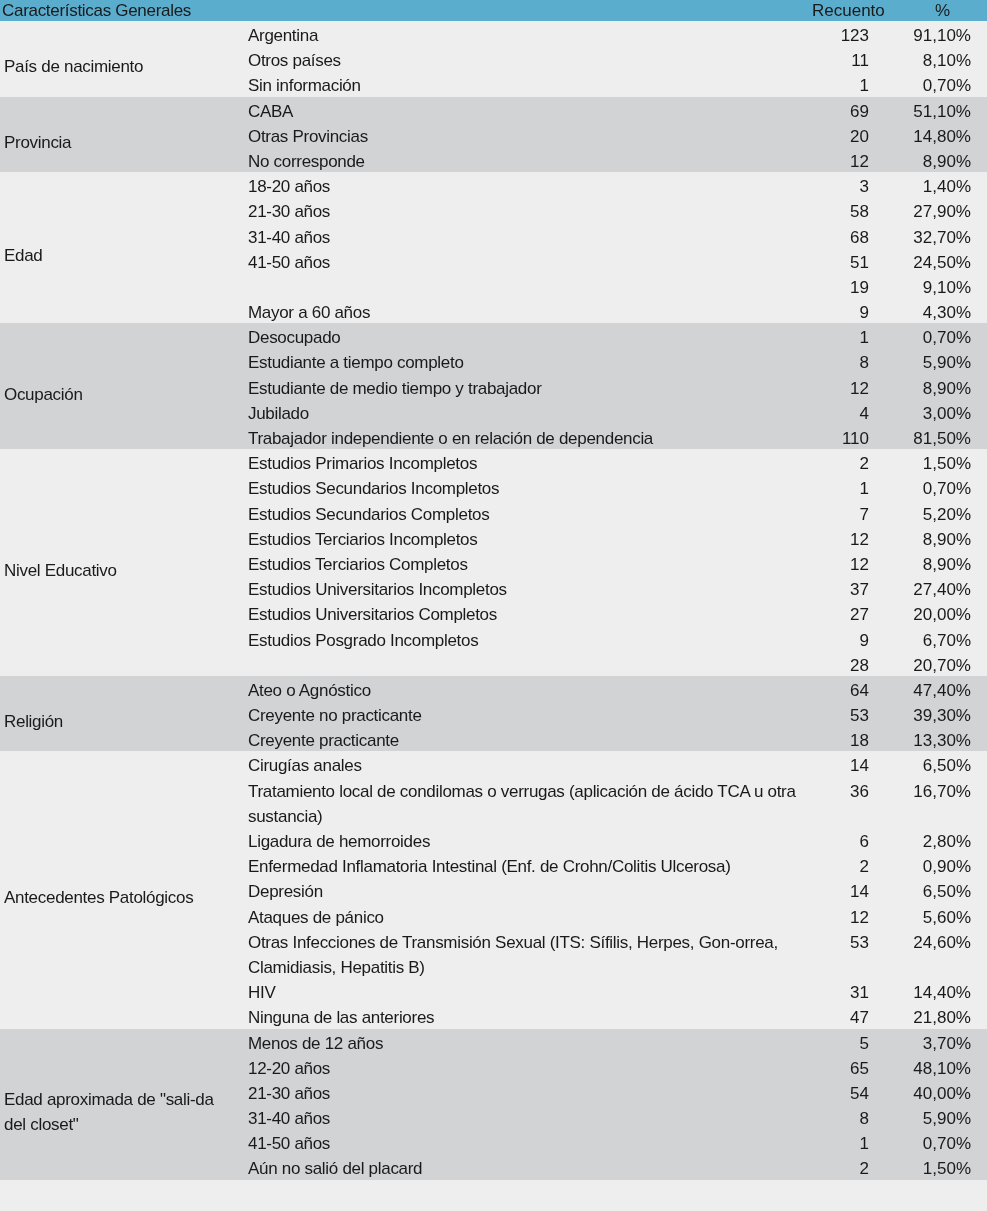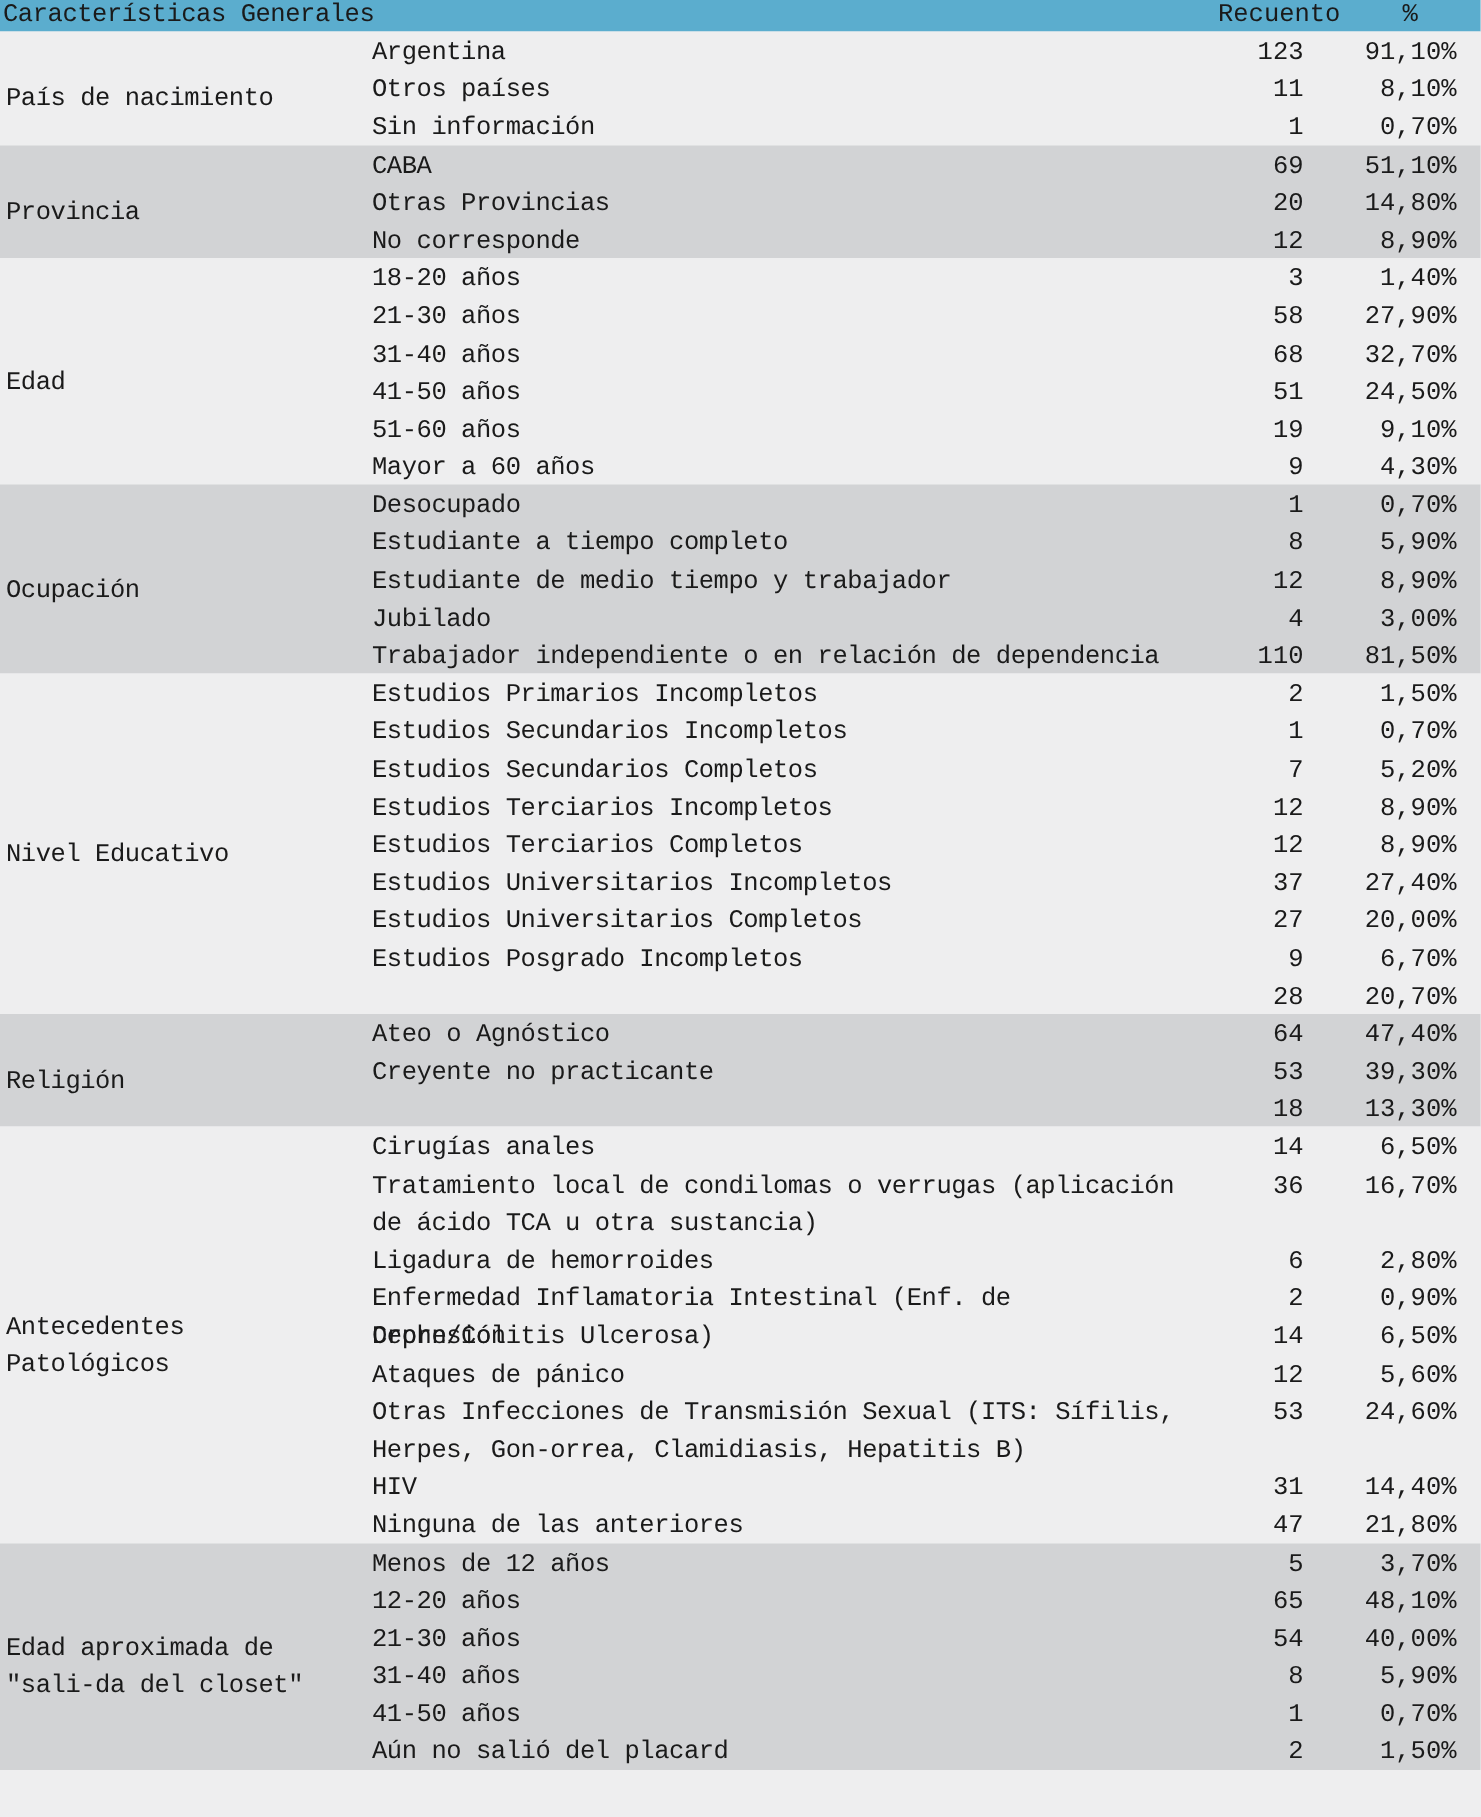--- a/index.html
+++ b/index.html
@@ -3,21 +3,21 @@
 <meta charset="utf-8">
 <style>
   html, body { margin: 0; padding: 0; }
   body {
     width: 987px; height: 1211px; overflow: hidden;
     background: #eeeeef;
     font-family: "Liberation Sans", sans-serif;
     color: #1a1a1a;
     font-size: 17px;
   }
-  .table { width: 987px; position: relative; font-family: Liberation Mono, monospace; }
+  .table { width: 987px; position: relative; }
   .header {
     height: 21px; background: #5badce; color: #1a1a1a;
     position: relative; font-size: 17px; line-height: 23px;
   }
   .header .h-cat { position: absolute; left: 2px; top: -1px; letter-spacing: -0.3px; }
   .header .h-count { position: absolute; left: 812px; top: -1px; }
   .header .h-pct { position: absolute; left: 935px; top: -1px; }
   .group { position: relative; }
   .group.light { background: #eeeeef; }
   .group.dark { background: #d2d3d5; }
@@ -103,21 +103,20 @@
           <span class="item">31-40 años</span>
           <span class="count">68</span>
           <span class="pct">32,70%</span>
         </div>
         <div class="row">
           <span class="item">41-50 años</span>
           <span class="count">51</span>
           <span class="pct">24,50%</span>
         </div>
         <div class="row">
-          <span class="item">51-60 años</span>
           <span class="count">19</span>
           <span class="pct">9,10%</span>
         </div>
         <div class="row">
           <span class="item">Mayor a 60 años</span>
           <span class="count">9</span>
           <span class="pct">4,30%</span>
         </div>
       </div>
       <div class="group dark" style="background: rgb(210, 211, 213);">
@@ -207,20 +206,21 @@
           <span class="item">Ateo o Agnóstico</span>
           <span class="count">64</span>
           <span class="pct">47,40%</span>
         </div>
         <div class="row">
           <span class="item">Creyente no practicante</span>
           <span class="count">53</span>
           <span class="pct">39,30%</span>
         </div>
         <div class="row">
+          <span class="item">Creyente practicante</span>
           <span class="count">18</span>
           <span class="pct">13,30%</span>
         </div>
       </div>
       <div class="group light" style="background: rgb(238, 238, 239);">
         <div class="group-label">
           <span>Antecedentes Patológicos</span>
         </div>
         <div class="row">
           <span class="item">Cirugías anales</span>

